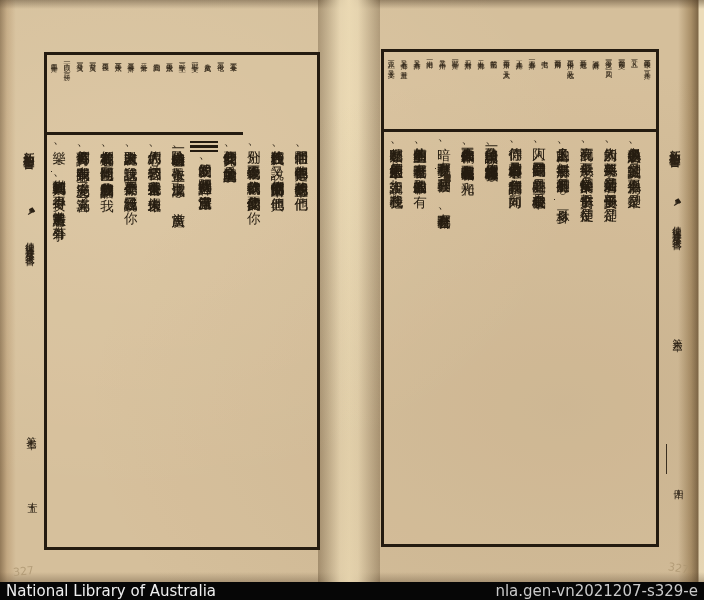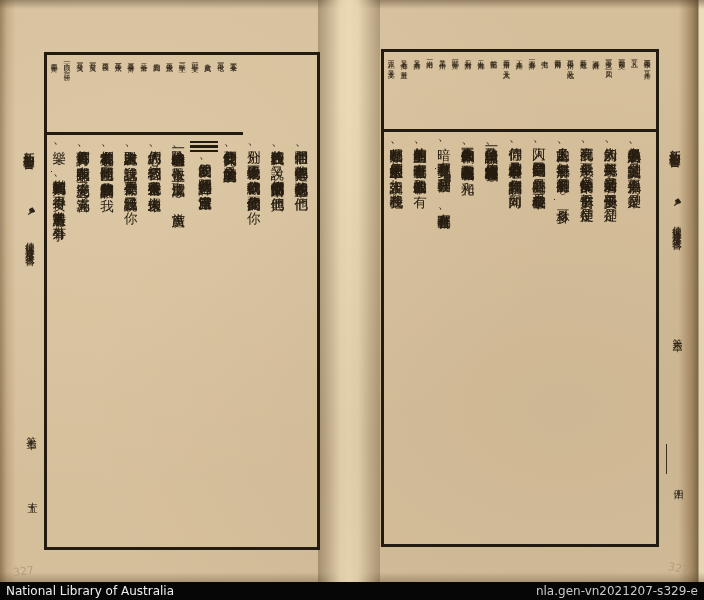--- a/index.html
+++ b/index.html
@@ -52,22 +52,22 @@
   .pr-running{left:670px;top:218px;}   .pr-chapter{left:670px;top:330px;}
   .pr-rule{left:666px;top:444px;}      .pr-folio{left:671px;top:481px;}
   
   .pencil{position:absolute;font-family:"DejaVu Sans",sans-serif;font-size:11px;
           color:#ad9671;opacity:.8;}
   .pencil-l{left:13px;top:565px;transform:rotate(-6deg);}
   .pencil-r{left:668px;top:562px;transform:rotate(10deg);}
   .caption-bar{position:absolute;left:0;bottom:0;width:704px;height:18px;background:#060606;
     display:flex;justify-content:space-between;align-items:center;padding:0 6px;
     box-sizing:border-box;font-family:"DejaVu Sans",sans-serif;}
-  .cap-l{color:#efefef;font-size:12px;}
-  .cap-r{color:#c9c9c9;font-size:12px;text-align:right;}
+  .cap-l{color:#efefef;font-size:15px;}
+  .cap-r{color:#c9c9c9;font-size:15px;text-align:right;}
 </style>
 </head>
 <body>
 
 <div class="stage">
   <div class="paper">
     <div class="gutter"></div>
     <div class="mottle"></div>
 
     <div class="frame frame-left">

